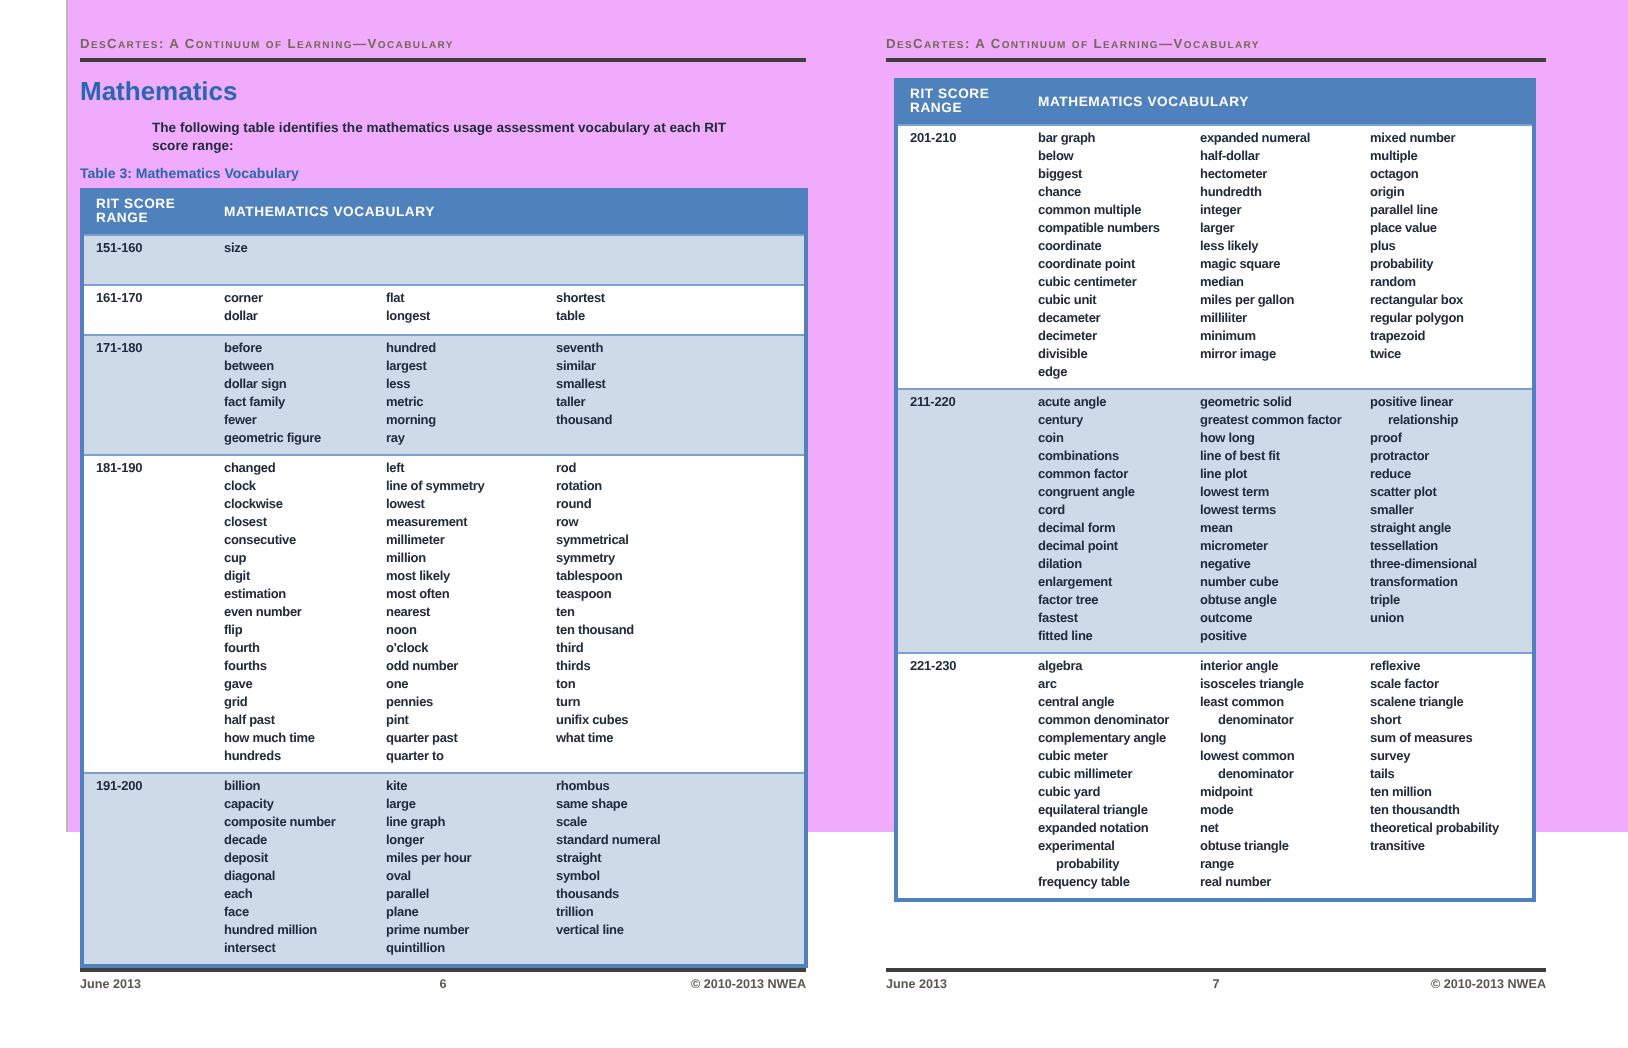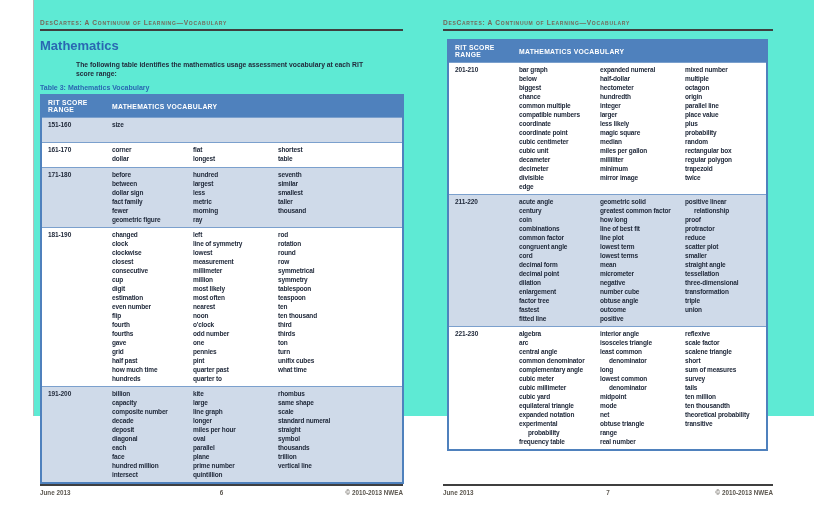--- a/index.html
+++ b/index.html
@@ -13,21 +13,21 @@
     --footer-text:#5b564e;
     --rule-dark:#3f3f3f;
     --page-edge:#b9b9b9;
   }
   html,body{margin:0;padding:0;}
   body{
     width:814px;height:524px;background:#ffffff;position:relative;overflow:hidden;
     font-family:"Liberation Sans", sans-serif;
     -webkit-font-smoothing:antialiased;
   }
-  .page{position:absolute;top:0;height:416px;background:#5eead4;}
+  .page{position:absolute;top:0;height:416px;background:#f0abfc;}
   #page-left{left:33px;width:372px;border-left:1px solid var(--page-edge);border-right:1px solid var(--page-edge);}
   #page-right{left:406px;width:408px;}
 
   .doc-header{
     position:absolute;top:19px;
     font-size:6.6px;font-weight:bold;font-variant:small-caps;letter-spacing:0.7px;
     color:var(--header-brown);
     border-bottom:2px solid var(--rule-dark);
     padding-bottom:3px;
   }

